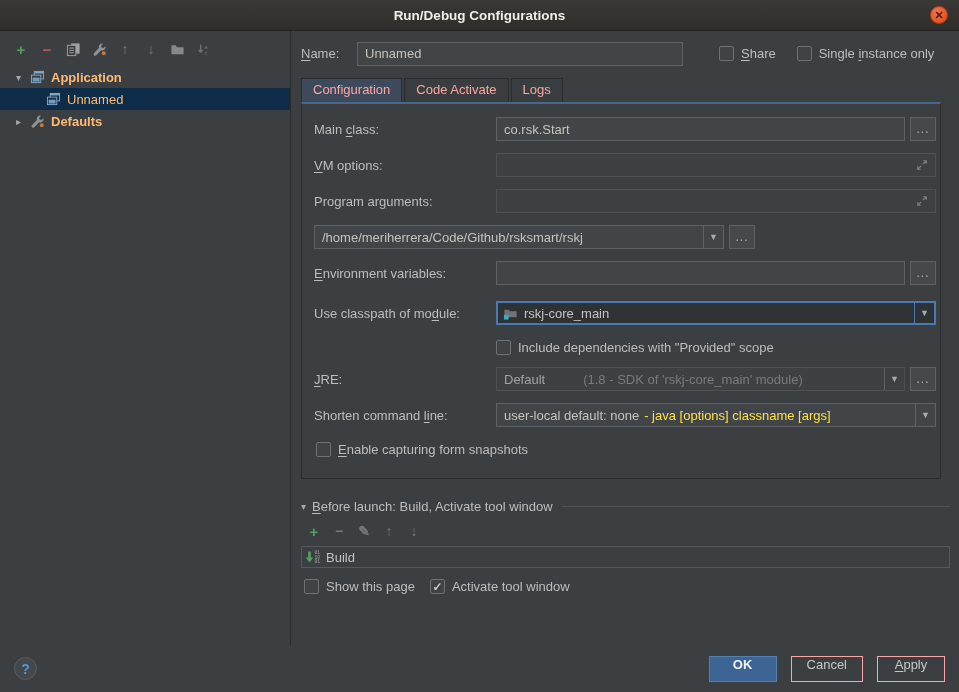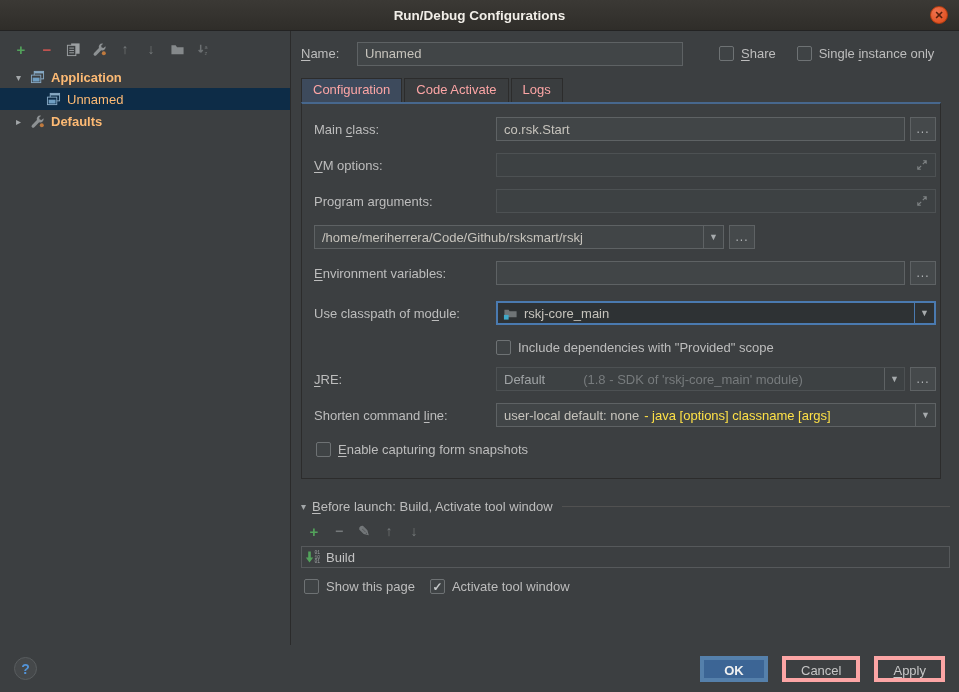--- a/index.html
+++ b/index.html
@@ -87,22 +87,22 @@
   .bl-checks{display:flex;align-items:center;margin-top:11px;padding-left:3px;}
   .bl-checks .hc{display:flex;align-items:center;margin-right:15px;}
   
   .footer{position:absolute;bottom:0;left:0;right:0;height:47px;display:flex;align-items:center;
           padding:0 14px;box-sizing:border-box;}
   .help-circle{width:23px;height:23px;border-radius:50%;background:#45484a;border:1px solid #595d5f;
                box-sizing:border-box;color:#5394d8;font-weight:bold;font-size:14px;
                display:flex;align-items:center;justify-content:center;}
   .btns{margin-left:auto;display:flex;align-items:center;}
   .btn{height:26px;min-width:68px;box-sizing:border-box;padding:0 15px;margin-left:14px;
-       background:#3c3f41;border:4px solid #fca5a5;color:#c6c6c6;
-       display:flex;align-items:flex-end;justify-content:center;}
+       background:#3c3f41;border:1px solid #fca5a5;color:#c6c6c6;
+       display:flex;align-items:flex-start;justify-content:center;}
   .btn.primary{background:#3c6595;border-color:#5580ab;color:#f0f0f0;font-weight:bold;}
 </style>
 </head>
 <body>
 
 <div class="window">
 
   <div class="titlebar">
     <span class="title-text">Run/Debug Configurations</span>
     <div class="close-btn">

